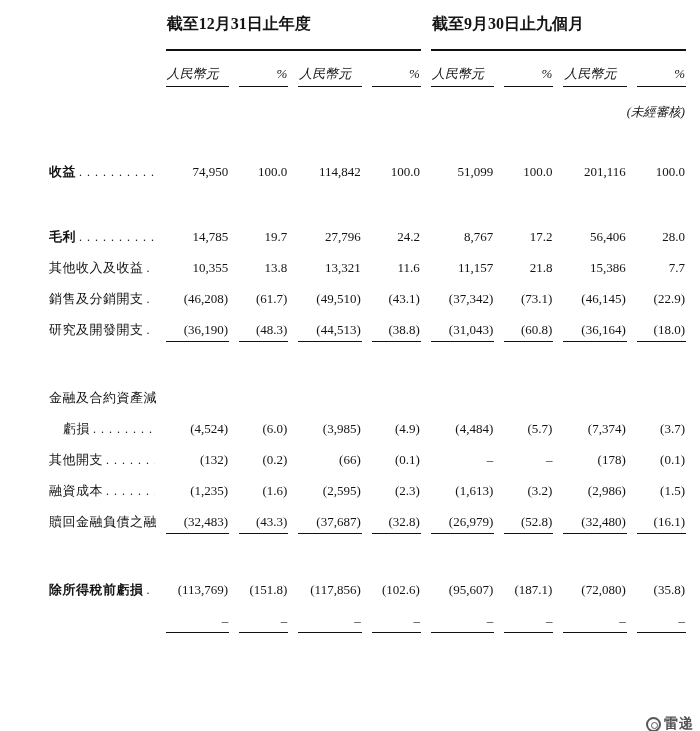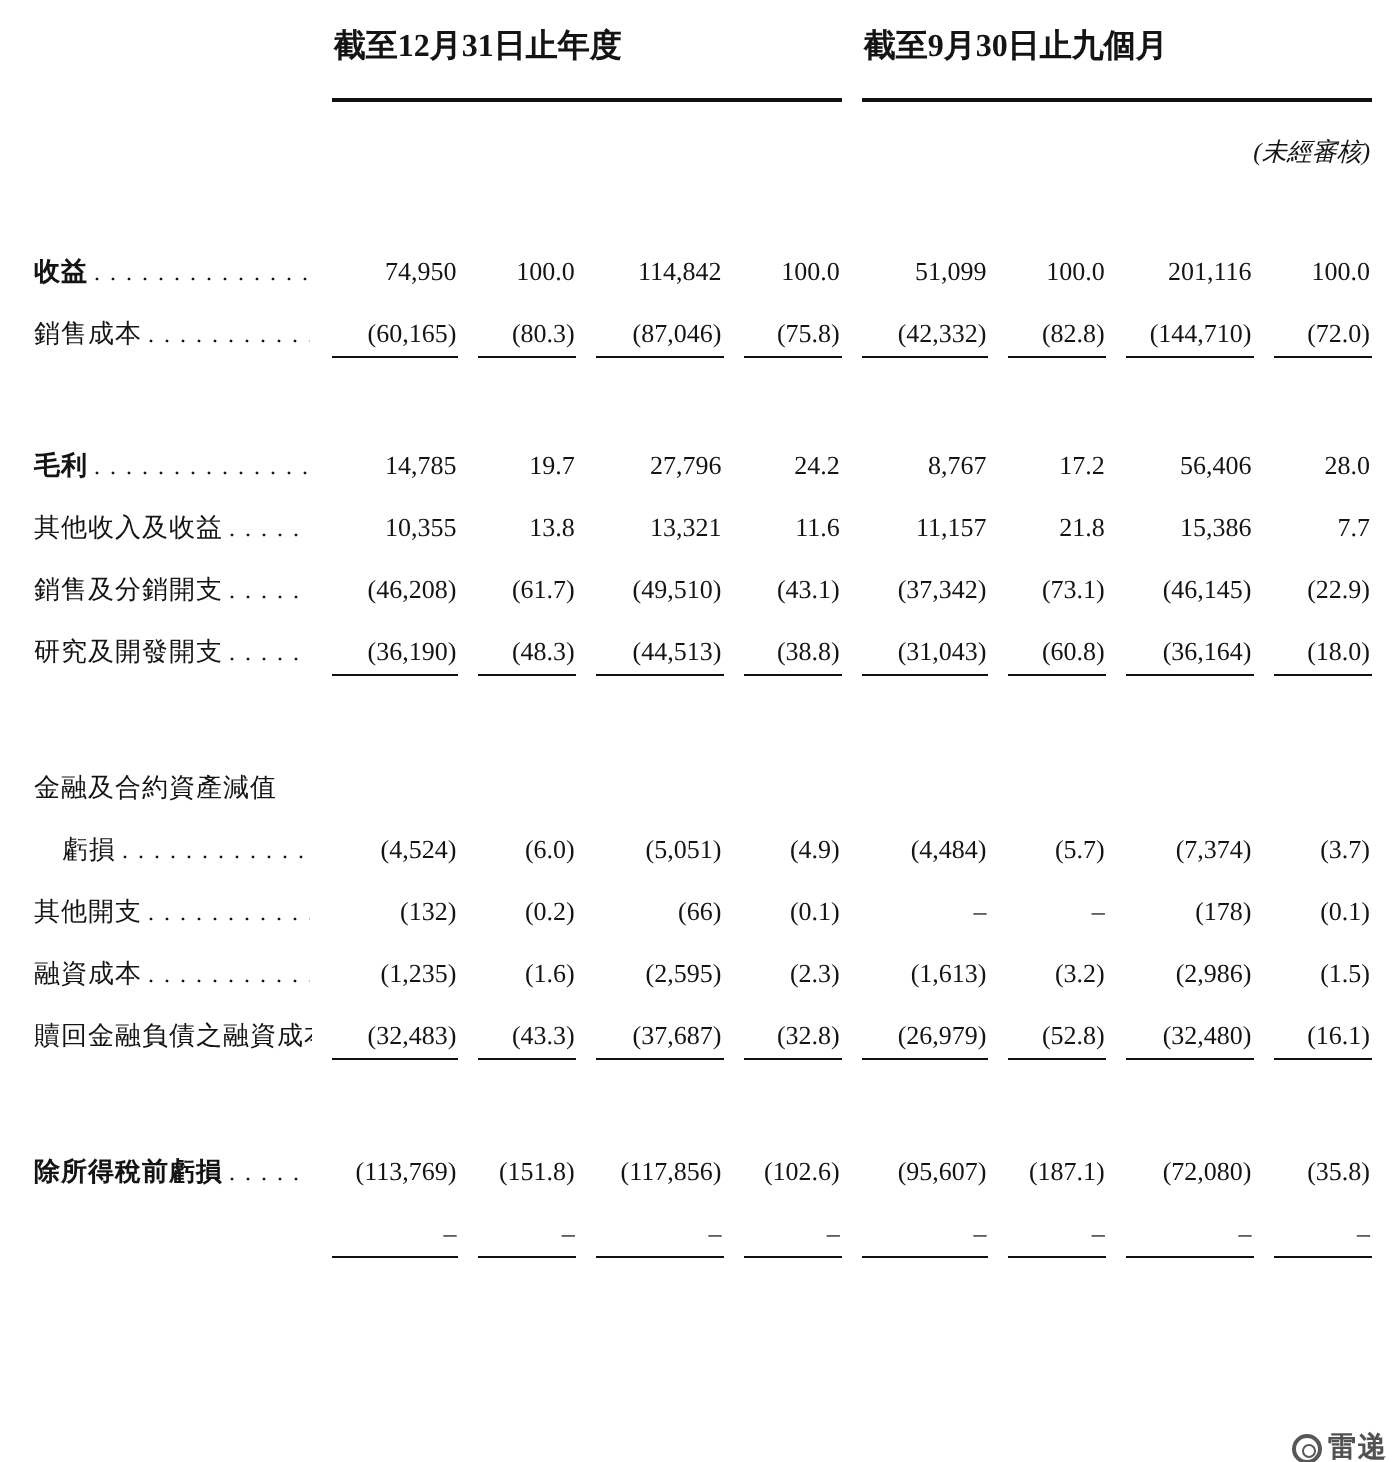--- a/index.html
+++ b/index.html
@@ -24,21 +24,21 @@
         border-bottom:1.6px solid #111;padding-bottom:6px;}
   td.sub{height:30px;font-style:italic;border-bottom:1.2px solid #111;
          padding-bottom:4px;font-size:13px;}
   td.sub.cur{text-align:left;}
   td.sub.pct{text-align:right;}
   td.note-cell{height:21px;text-align:center;font-style:italic;font-size:12.5px;padding-top:6px;}
   td.unaud-cell{height:24px;text-align:right;font-style:italic;font-size:12.5px;padding-top:8px;}
   
   tr.data td{height:27px;padding-bottom:3px;}
   td.lbl{display:flex;align-items:flex-end;overflow:hidden;white-space:nowrap;height:27px;}
-  td.lbl .lt{flex:0 0 auto;letter-spacing:0.5px;}
+  td.lbl .lt{flex:0 0 auto;letter-spacing:0.5px;margin-left:32px;}
   td.lbl .dots{flex:1 1 auto;overflow:hidden;white-space:nowrap;margin-left:3px;}
   td.lbl .dots::after{
     content:". . . . . . . . . . . . . . . . . . . . . . . . . . . . . . . . . .";
     font-size:12px;color:#141414;letter-spacing:1px;
   }
   tr.bold td.lbl .lt{font-weight:bold;}
   tr.indent td.lbl{padding-left:15px;}
   td.num{text-align:right;font-size:13px;}
   tr.u1 td.num{border-bottom:1.6px solid #111;}
   tr.spacer td{padding:0;}
@@ -77,20 +77,31 @@
         <col class="c-pct">
     </colgroup>
     <thead>
       <tr>
         <td></td>
         <td class="grp" colspan="4">截至12月31日止年度</td>
         <td class="grp" colspan="4">截至9月30日止九個月</td>
       </tr>
       <tr>
         <td></td>
+        <td class="sub cur">人民幣元</td>
+        <td class="sub pct">%</td>
+        <td class="sub cur">人民幣元</td>
+        <td class="sub pct">%</td>
+        <td class="sub cur">人民幣元</td>
+        <td class="sub pct">%</td>
+        <td class="sub cur">人民幣元</td>
+        <td class="sub pct">%</td>
+      </tr>
+      <tr>
+        <td></td>
         <td colspan="4"></td>
         <td class="unaud-cell" colspan="4">(未經審核)</td>
       </tr>
       <tr class="spacer">
           <td colspan="9" style="height:32px"></td>
         </tr>
     </thead>
     <tbody id="table-body">
 
     <tr class="data bold">
@@ -99,34 +110,20 @@
             <span class="dots"></span>
           </td>
           <td class="num">74,950</td>
           <td class="num">100.0</td>
           <td class="num">114,842</td>
           <td class="num">100.0</td>
           <td class="num">51,099</td>
           <td class="num">100.0</td>
           <td class="num">201,116</td>
           <td class="num">100.0</td>
-        </tr>
-        <tr class="data u1">
-          <td class="lbl">
-            <span class="lt">銷售成本</span>
-            <span class="dots"></span>
-          </td>
-          <td class="num">(60,165)</td>
-          <td class="num">(80.3)</td>
-          <td class="num">(87,046)</td>
-          <td class="num">(75.8)</td>
-          <td class="num">(42,332)</td>
-          <td class="num">(82.8)</td>
-          <td class="num">(144,710)</td>
-          <td class="num">(72.0)</td>
         </tr>
         <tr class="spacer">
           <td colspan="9" style="height: 34px;"></td>
         </tr>
         <tr class="data bold">
           <td class="lbl">
             <span class="lt">毛利</span>
             <span class="dots"></span>
           </td>
           <td class="num">14,785</td>
@@ -196,21 +193,21 @@
           <td class="num"></td>
           <td class="num"></td>
         </tr>
         <tr class="data indent">
           <td class="lbl">
             <span class="lt">虧損</span>
             <span class="dots"></span>
           </td>
           <td class="num">(4,524)</td>
           <td class="num">(6.0)</td>
-          <td class="num">(5,051)</td>
+          <td class="num">(3,985)</td>
           <td class="num">(4.9)</td>
           <td class="num">(4,484)</td>
           <td class="num">(5.7)</td>
           <td class="num">(7,374)</td>
           <td class="num">(3.7)</td>
         </tr>
         <tr class="data">
           <td class="lbl">
             <span class="lt">其他開支</span>
             <span class="dots"></span>

